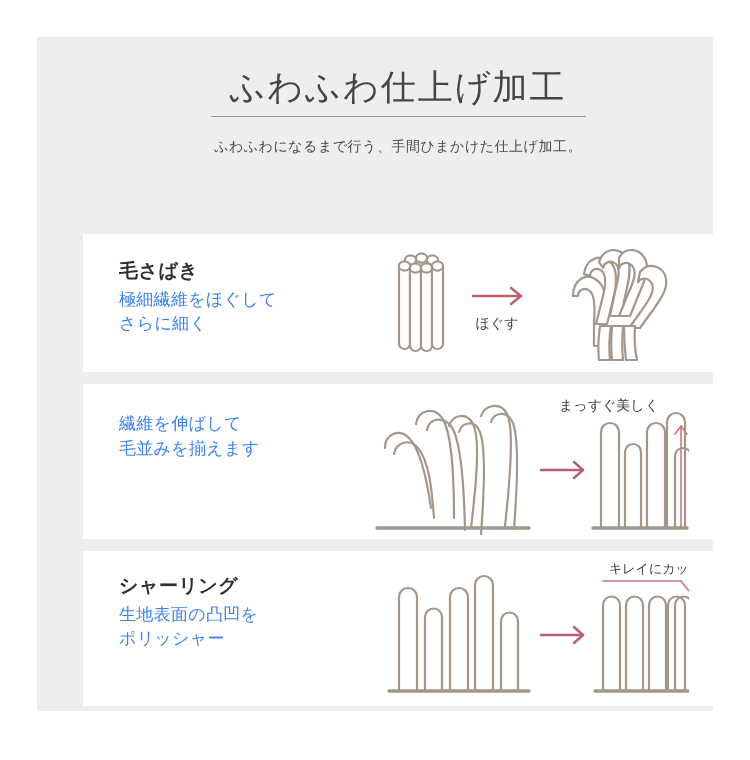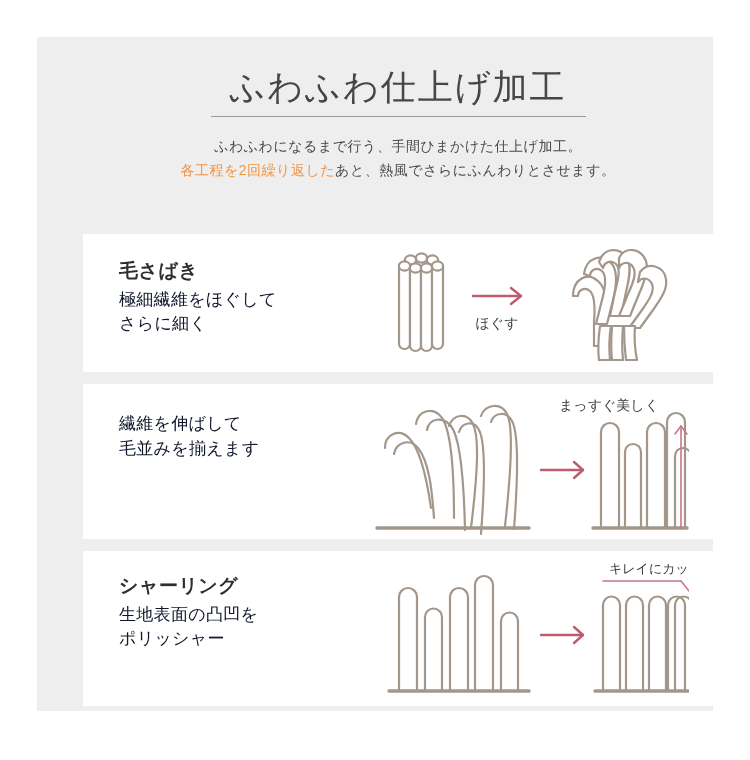--- a/index.html
+++ b/index.html
@@ -102,21 +102,21 @@
     margin: 0 0 4px 0;
     font-size: 19px;
     font-weight: bold;
     color: #2e2e2e;
     letter-spacing: 0.5px;
     line-height: 1.35;
   }
   .card-desc {
     margin: 0;
     font-size: 17px;
-    color: #0f172a;
+    color: #3b82f6;
     line-height: 1.45;
     letter-spacing: 0.3px;
     font-weight: 400;
   }
   .card-desc span { display: block; white-space: nowrap; }
 
   .card-figure {
     position: absolute;
     right: 30px;
     top: 0;
@@ -134,21 +134,20 @@
 <body>
 
 <div id="page">
   <div id="panel">
 
     <div id="header">
       <h1 id="page-title">ふわふわ仕上げ加工</h1>
       <div id="title-rule"></div>
       <p id="subtitle">
         <span class="sub-line">ふわふわになるまで行う、手間ひまかけた仕上げ加工。</span>
-        <span class="sub-line"><span class="hl">各工程を2回繰り返した</span><span>あと、熱風でさらにふんわりとさせます。</span></span>
       </p>
     </div>
 
     <div id="cards">
 
       <div class="card c1">
         <div class="card-text">
           <p class="card-title">毛さばき</p>
           <p class="card-desc">
             <span>極細繊維をほぐして</span>

